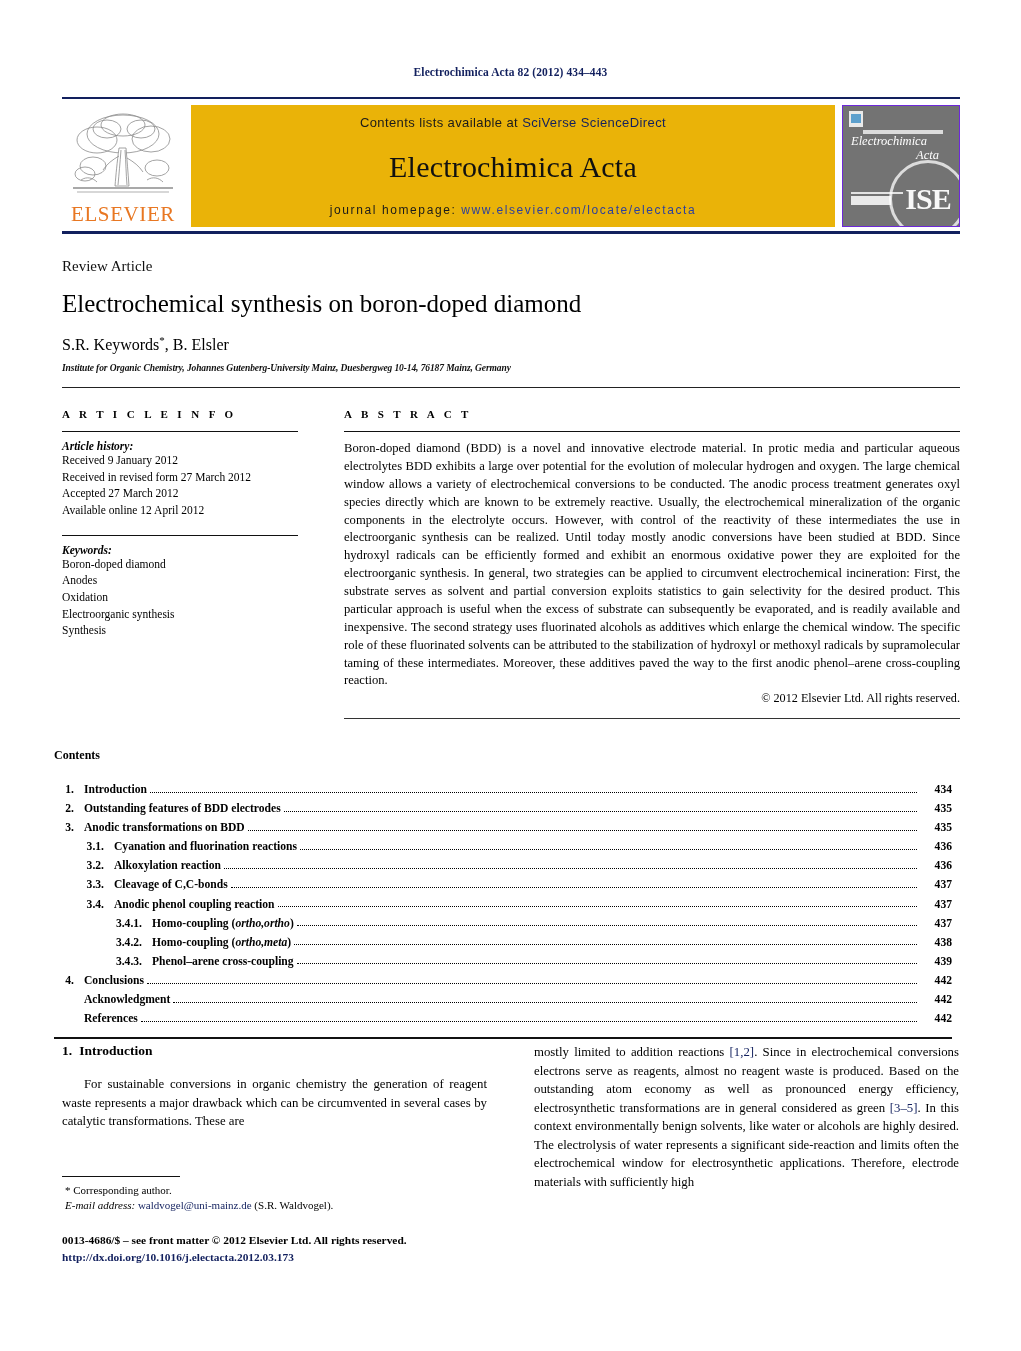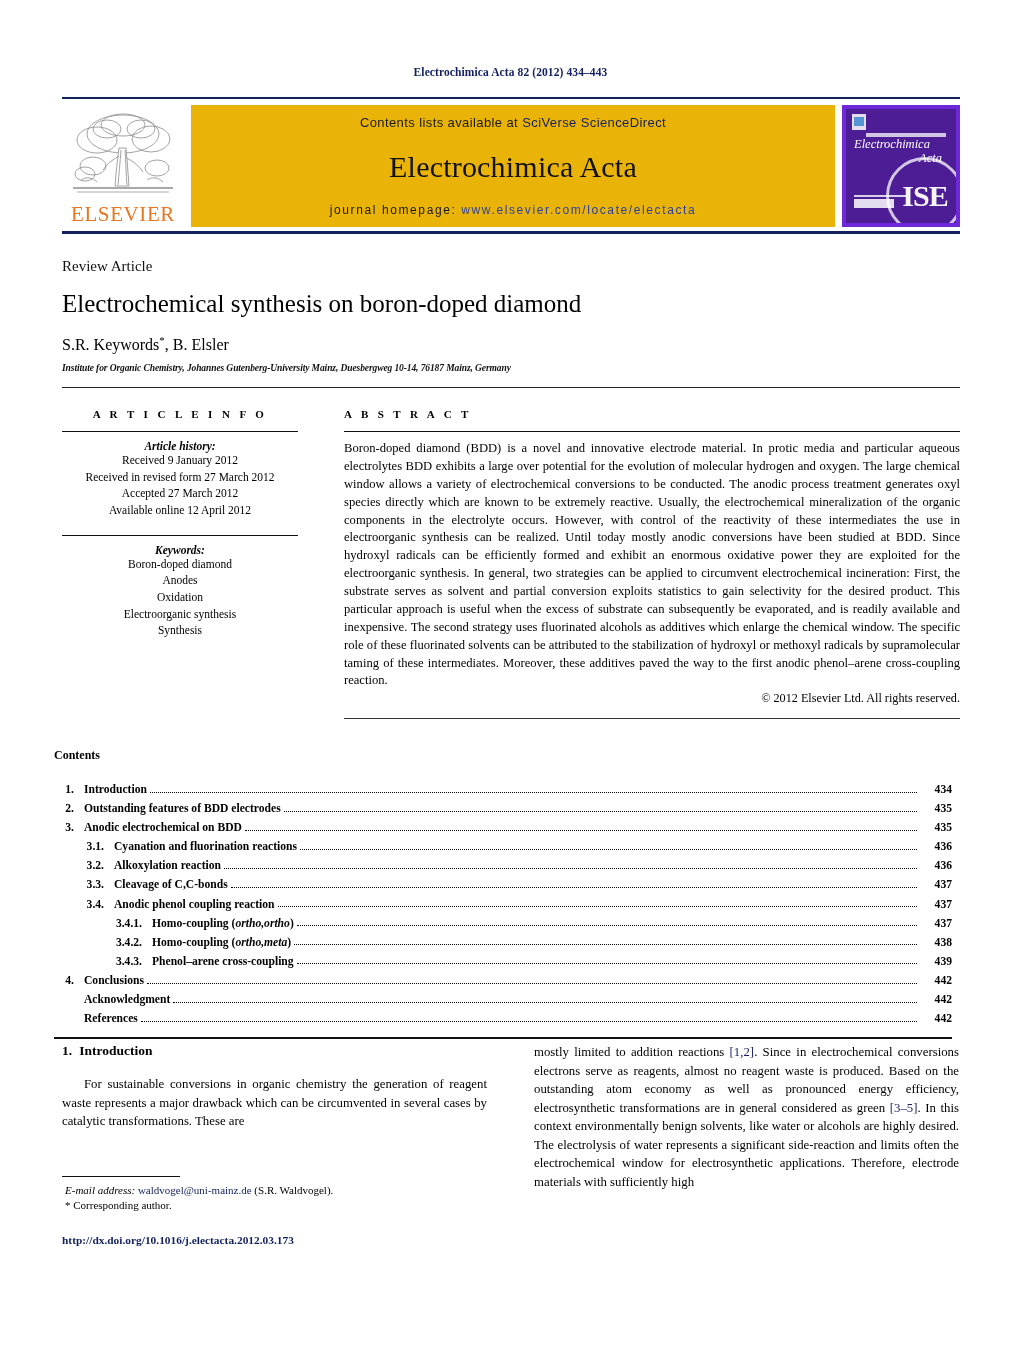--- a/index.html
+++ b/index.html
@@ -107,22 +107,22 @@
     font-size: 12px;
     color: #1a1a1a;
     letter-spacing: 1.6px;
   }
   .homepage-line .link {
     color: #2b3f9e;
   }
   .cover-thumb {
     width: 118px;
     flex: 0 0 118px;
-    background: #4c1d95;
-    border: 4px solid #6d28d9;
+    background: #737373;
+    border: 1px solid #6d28d9;
     position: relative;
     box-sizing: border-box;
     overflow: hidden;
   }
   .cover-topbar {
     position: absolute;
     left: 6px; top: 5px;
     width: 14px; height: 16px;
     background: #ffffff;
     opacity: 0.85;
@@ -230,21 +230,20 @@
     position: absolute;
     left: 62px;
     top: 408px;
     width: 898px;
     display: flex;
   }
   .col-info {
     width: 236px;
     flex: 0 0 236px;
     margin-right: 46px;
-    text-align: center;
   }
   .col-abstract {
     flex: 1 1 auto;
   }
   .sec-head {
     font-family: "Liberation Serif", serif;
     font-weight: bold;
     font-size: 11px;
     letter-spacing: 3.4px;
     color: #000;
@@ -507,21 +506,21 @@
           <span class="toc-page">434</span>
         </div>
         <div class="toc-row lvl1">
           <span class="toc-num">2.</span>
           <span class="toc-label">Outstanding features of BDD electrodes</span>
           <span class="toc-dots"></span>
           <span class="toc-page">435</span>
         </div>
         <div class="toc-row lvl1">
           <span class="toc-num">3.</span>
-          <span class="toc-label">Anodic electrochemical on BDD</span>
+          <span class="toc-label">Anodic transformations on BDD</span>
           <span class="toc-dots"></span>
           <span class="toc-page">435</span>
         </div>
         <div class="toc-row lvl2">
           <span class="toc-num">3.1.</span>
           <span class="toc-label">Cyanation and fluorination reactions</span>
           <span class="toc-dots"></span>
           <span class="toc-page">436</span>
         </div>
         <div class="toc-row lvl2">
@@ -589,21 +588,22 @@
       </div>
       <p class="body-p">For sustainable conversions in organic chemistry the generation of reagent waste represents a major drawback which can be circumvented in several cases by catalytic transformations. These are</p>
     </div>
     <div class="bcol">
       <p class="body-p noind"><span>mostly limited to addition reactions </span><span class="cite">[1,2]</span><span>. Since in electrochemical conversions electrons serve as reagents, almost no reagent waste is produced. Based on the outstanding atom economy as well as pronounced energy efficiency, electrosynthetic transformations are in general considered as green </span><span class="cite">[3–5]</span><span>. In this context environmentally benign solvents, like water or alcohols are highly desired. The electrolysis of water represents a significant side-reaction and limits often the electrochemical window for electrosynthetic applications. Therefore, electrode materials with sufficiently high</span></p>
     </div>
   </div>
 
   <div class="footnote">
     <div class="fn-rule"></div>
+    <div class="fn-line">* Corresponding author.</div>
     <div class="fn-line"><em>E-mail address:</em> <span class="mail">waldvogel@uni-mainz.de</span> <span>(S.R. Waldvogel).</span></div>
-    <div class="fn-line">* Corresponding author.</div>
   </div>
 
   <div class="imprint">
+    <div>0013-4686/$ – see front matter © 2012 Elsevier Ltd. All rights reserved.</div>
     <div class="doi">http://dx.doi.org/10.1016/j.electacta.2012.03.173</div>
   </div>
 
 </div>
 
 </body></html>

